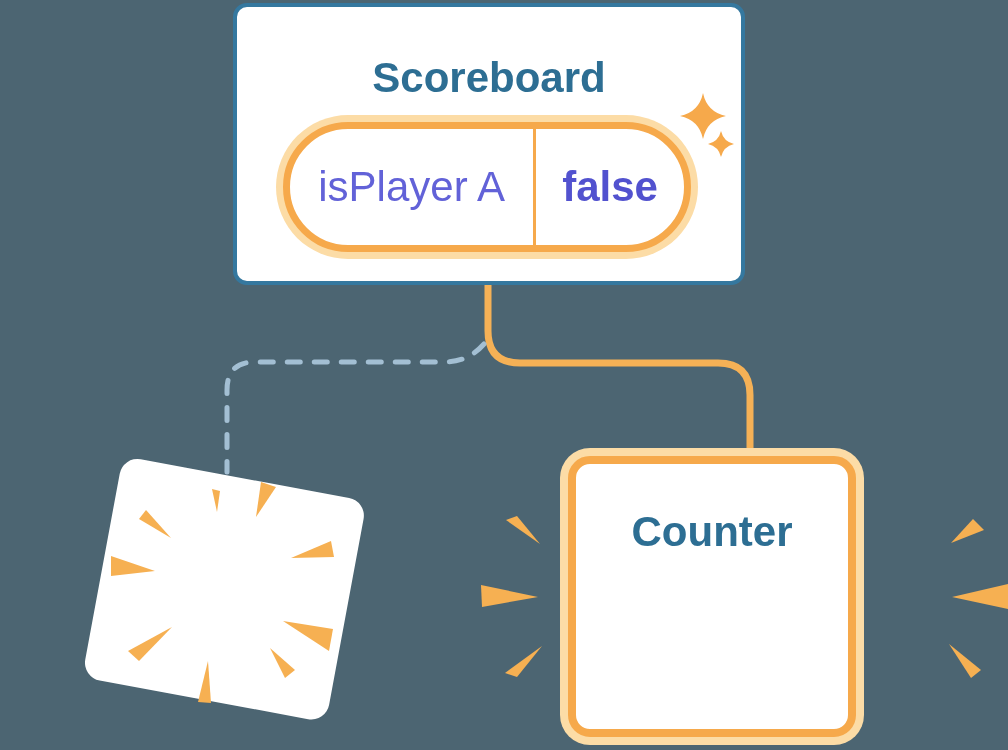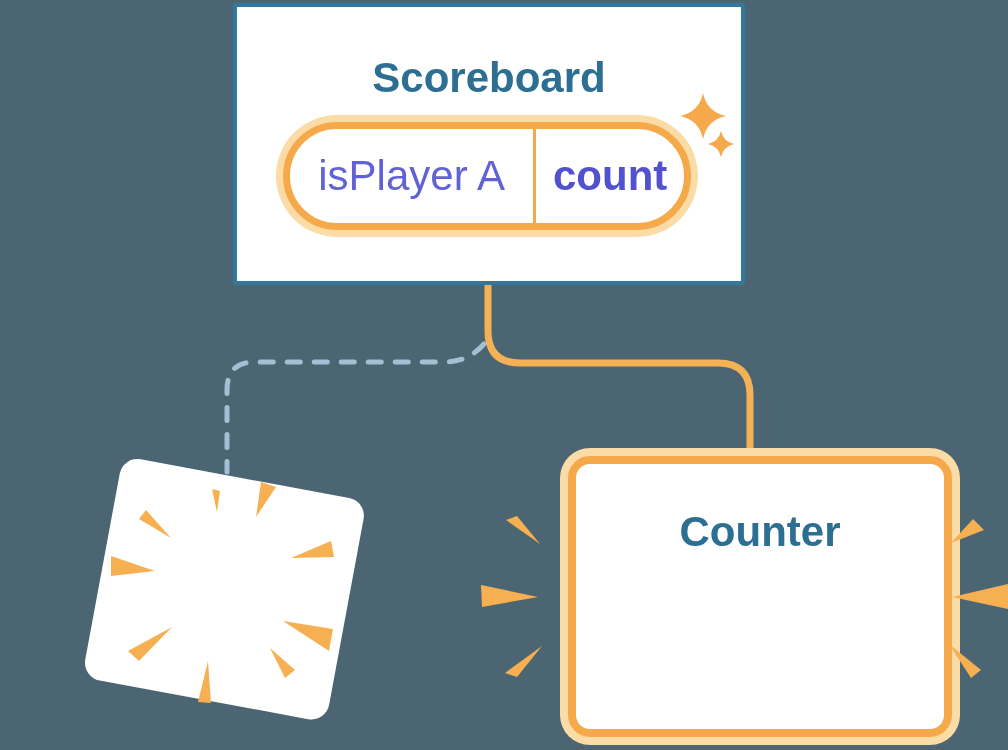--- a/index.html
+++ b/index.html
@@ -42,25 +42,25 @@
   .card {
     position: absolute;
     background: var(--card_bg);
     z-index: 2;
   }
 
   .card.scoreboard {
     left: 233px; top: 3px;
     width: 512px; height: 282px;
     border: 4px solid var(--blue_border);
-    border-radius: 4px;
+    border-radius: 14px;
   }
   .card.counter {
     left: 568px; top: 456px;
-    width: 384px; height: 281px;
+    width: 288px; height: 281px;
     border: 8px solid var(--orange);
     border-radius: 22px;
     box-shadow: 0 0 0 8px var(--orange_light);
   }
 
   .card-title {
     position: absolute;
     left: 0; right: 0;
     text-align: center;
     font-size: 42px;
@@ -80,21 +80,21 @@
   }
   .pill-key, .pill-val {
     display: flex;
     align-items: center;
     justify-content: center;
     height: 100%;
   }
 
   .pill.pill-a {
     left: 46px; top: 115px;
-    width: 408px; height: 108px;
+    width: 408px; height: 130px;
     border: 7px solid var(--orange);
     box-shadow: 0 0 0 7px var(--orange_light);
   }
   .pill-a .pill-key {
     width: 62.5%;
     border-right: 3px solid var(--orange);
     font-size: 42px;
     color: var(--indigo);
   }
   .pill-a .pill-val {
@@ -139,21 +139,21 @@
 
   <svg class="layer edges" viewBox="0 0 1008 750">
     <path class="edge-solid" d="M 488 281 L 488 331 Q 488 363 520 363 L 718 363 Q 750 363 750 395 L 750 458"></path>
     <path class="edge-dashed" d="M 484 344 Q 468 362 445 362 L 255 362 Q 227 362 227 390 L 227 472"></path>
   </svg>
 
   <div class="card scoreboard">
     <div class="card-title">Scoreboard</div>
     <div class="pill pill-a">
       <div class="pill-key">isPlayer A</div>
-      <div class="pill-val">count</div>
+      <div class="pill-val">false</div>
     </div>
   </div>
 
   <div class="poof-card"></div>
 
   <div class="card counter">
     <div class="card-title">Counter</div>
   </div>
 
   <svg class="layer decor" viewBox="0 0 1008 750">

